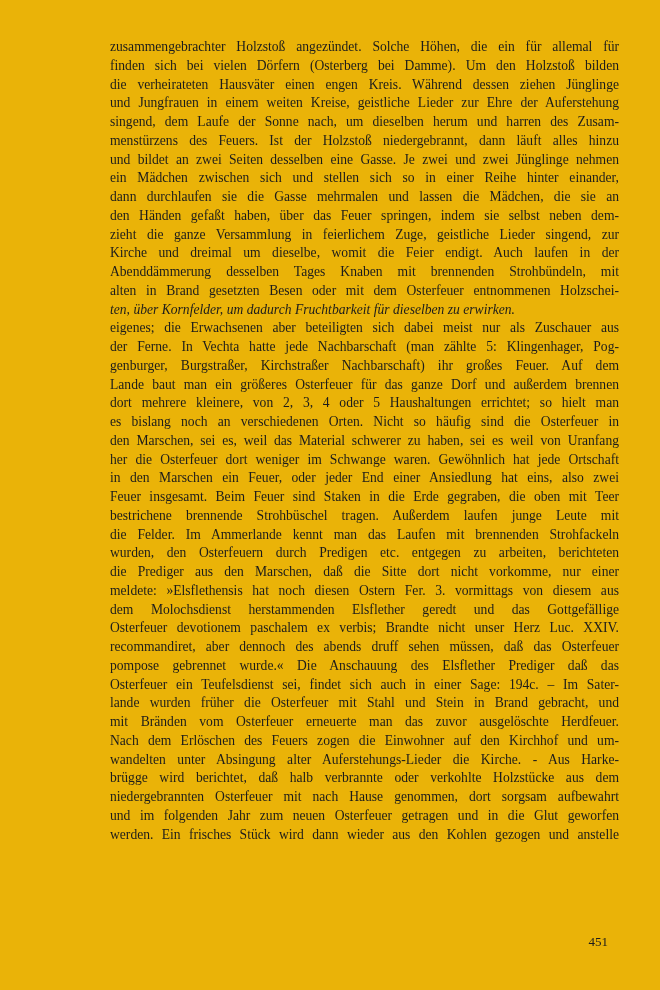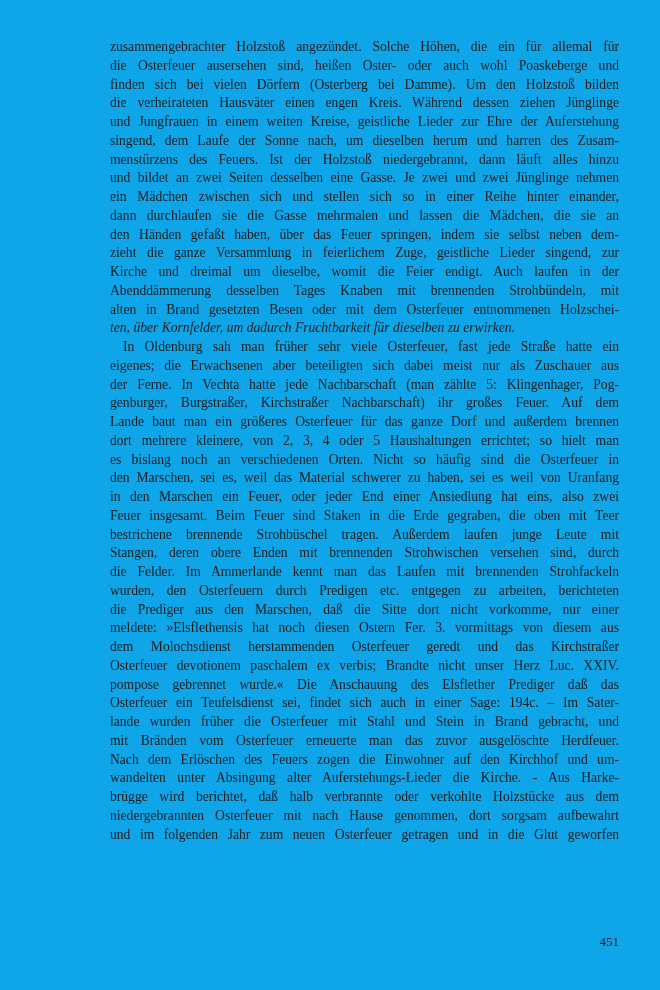--- a/index.html
+++ b/index.html
@@ -4,21 +4,21 @@
 <style>
   html, body {
     margin: 0;
     padding: 0;
     background: #ffffff;
   }
   .page {
     position: relative;
     width: 660px;
     height: 990px;
-    background: #0ea5e9;
+    background: #eab308;
     box-sizing: border-box;
     padding: 38px 41px 0 110px;
     font-family: "Liberation Serif", serif;
     color: #1c1c1c;
     overflow: hidden;
   }
   .para { margin: 0; }
   .tline {
     font-size: 13.6px;
     line-height: 18.75px;
@@ -26,73 +26,73 @@
     text-align: justify;
     text-align-last: justify;
     overflow: visible;
   }
   .tline.nojust { text-align-last: left; font-style: italic; }
   .tline.indent { padding-left: 13px; }
   .it { }
   .page-number {
     position: absolute;
     top: 934px;
-    right: 41px;
+    right: 52px;
     font-size: 13px;
     line-height: 16px;
     color: #1c1c1c;
   }
 </style>
 </head>
 <body>
 
 <div class="page">
   <div id="page-body">
       <div class="para">
         <div class="tline"><span>zusammengebrachter Holzstoß angezündet. Solche Höhen, die ein für allemal für</span></div>
-        <div class="tline"><span>die Osterfeuer ausersehen sind, heißen Oster- oder auch wohl Poaskeberge und</span></div>
         <div class="tline"><span>finden sich bei vielen Dörfern (Osterberg bei Damme). Um den Holzstoß bilden</span></div>
         <div class="tline"><span>die verheirateten Hausväter einen engen Kreis. Während dessen ziehen Jünglinge</span></div>
         <div class="tline"><span>und Jungfrauen in einem weiten Kreise, geistliche Lieder zur Ehre der Auferstehung</span></div>
         <div class="tline"><span>singend, dem Laufe der Sonne nach, um dieselben herum und harren des Zusam-</span></div>
         <div class="tline"><span>menstürzens des Feuers. Ist der Holzstoß niedergebrannt, dann läuft alles hinzu</span></div>
         <div class="tline"><span>und bildet an zwei Seiten desselben eine Gasse. Je zwei und zwei Jünglinge nehmen</span></div>
         <div class="tline"><span>ein Mädchen zwischen sich und stellen sich so in einer Reihe hinter einander,</span></div>
         <div class="tline"><span>dann durchlaufen sie die Gasse mehrmalen und lassen die Mädchen, die sie an</span></div>
         <div class="tline"><span>den Händen gefaßt haben, über das Feuer springen, indem sie selbst neben dem-</span></div>
         <div class="tline"><span>zieht die ganze Versammlung in feierlichem Zuge, geistliche Lieder singend, zur</span></div>
         <div class="tline"><span>Kirche und dreimal um dieselbe, womit die Feier endigt. Auch laufen in der</span></div>
         <div class="tline"><span>Abenddämmerung desselben Tages Knaben mit brennenden Strohbündeln, mit</span></div>
         <div class="tline"><span>alten in Brand gesetzten Besen oder mit dem Osterfeuer entnommenen Holzschei-</span></div>
         <div class="tline nojust"><span>ten, über Kornfelder, um dadurch Fruchtbarkeit für dieselben zu erwirken.</span></div>
       </div>
       <div class="para">
-        <div class="tline indent"><span>In Oldenburg sah man früher sehr viele Osterfeuer, fast jede Straße hatte ein</span></div>
         <div class="tline"><span>eigenes; die Erwachsenen aber beteiligten sich dabei meist nur als Zuschauer aus</span></div>
         <div class="tline"><span>der Ferne. In Vechta hatte jede Nachbarschaft (man zählte 5: Klingenhager, Pog-</span></div>
         <div class="tline"><span>genburger, Burgstraßer, Kirchstraßer Nachbarschaft) ihr großes Feuer. Auf dem</span></div>
         <div class="tline"><span>Lande baut man ein größeres Osterfeuer für das ganze Dorf und außerdem brennen</span></div>
         <div class="tline"><span>dort mehrere kleinere, von 2, 3, 4 oder 5 Haushaltungen errichtet; so hielt man</span></div>
         <div class="tline"><span>es bislang noch an verschiedenen Orten. Nicht so häufig sind die Osterfeuer in</span></div>
         <div class="tline"><span>den Marschen, sei es, weil das Material schwerer zu haben, sei es weil von Uranfang</span></div>
+        <div class="tline"><span>her die Osterfeuer dort weniger im Schwange waren. Gewöhnlich hat jede Ortschaft</span></div>
         <div class="tline"><span>in den Marschen </span><span class="it">ein</span><span> Feuer, oder jeder End einer Ansiedlung hat eins, also zwei</span></div>
         <div class="tline"><span>Feuer insgesamt. Beim Feuer sind Staken in die Erde gegraben, die oben mit Teer</span></div>
         <div class="tline"><span>bestrichene brennende Strohbüschel tragen. Außerdem laufen junge Leute mit</span></div>
-        <div class="tline"><span>Stangen, deren obere Enden mit brennenden Strohwischen versehen sind, durch</span></div>
         <div class="tline"><span>die Felder. Im Ammerlande kennt man das Laufen mit brennenden Strohfackeln</span></div>
         <div class="tline"><span>wurden, den Osterfeuern durch Predigen etc. entgegen zu arbeiten, berichteten</span></div>
         <div class="tline"><span>die Prediger aus den Marschen, daß die Sitte dort nicht vorkomme, nur einer</span></div>
         <div class="tline"><span>meldete: »</span><span class="it">Elsflethensis</span><span> hat noch diesen Ostern </span><span class="it">Fer.</span><span> 3. vormittags von diesem aus</span></div>
-        <div class="tline"><span>dem </span><span class="it">Molochs</span><span>dienst herstammenden Osterfeuer geredt und das Kirchstraßer</span></div>
+        <div class="tline"><span>dem </span><span class="it">Molochs</span><span>dienst herstammenden Elsflether geredt und das Gottgefällige</span></div>
         <div class="tline"><span>Osterfeuer </span><span class="it">devotionem paschalem ex verbis;</span><span> Brandte nicht unser Herz </span><span class="it">Luc.</span><span> XXIV.</span></div>
+        <div class="tline"><span class="it">recommandiret,</span><span> aber dennoch des abends druff sehen müssen, daß das Osterfeuer</span></div>
         <div class="tline"><span class="it">pompose</span><span> gebrennet wurde.« Die Anschauung des Elsflether Prediger daß das</span></div>
         <div class="tline"><span>Osterfeuer ein Teufelsdienst sei, findet sich auch in einer Sage: 194</span><span class="it">c</span><span>. – Im Sater-</span></div>
         <div class="tline"><span>lande wurden früher die Osterfeuer mit Stahl und Stein in Brand gebracht, und</span></div>
         <div class="tline"><span>mit Bränden vom Osterfeuer erneuerte man das zuvor ausgelöschte Herdfeuer.</span></div>
         <div class="tline"><span>Nach dem Erlöschen des Feuers zogen die Einwohner auf den Kirchhof und um-</span></div>
         <div class="tline"><span>wandelten unter Absingung alter Auferstehungs-Lieder die Kirche. - Aus Harke-</span></div>
         <div class="tline"><span>brügge wird berichtet, daß halb verbrannte oder verkohlte Holzstücke aus dem</span></div>
         <div class="tline"><span>niedergebrannten Osterfeuer mit nach Hause genommen, dort sorgsam aufbewahrt</span></div>
         <div class="tline"><span>und im folgenden Jahr zum neuen Osterfeuer getragen und in die Glut geworfen</span></div>
+        <div class="tline"><span>werden. Ein frisches Stück wird dann wieder aus den Kohlen gezogen und anstelle</span></div>
       </div>
     </div>
   <div class="page-number">451</div>
 </div>
 
 </body></html>

